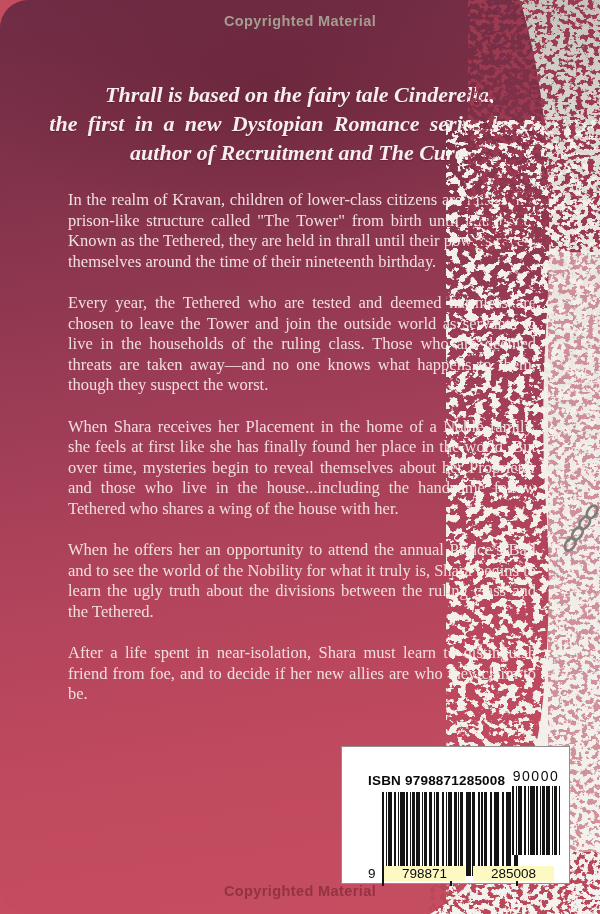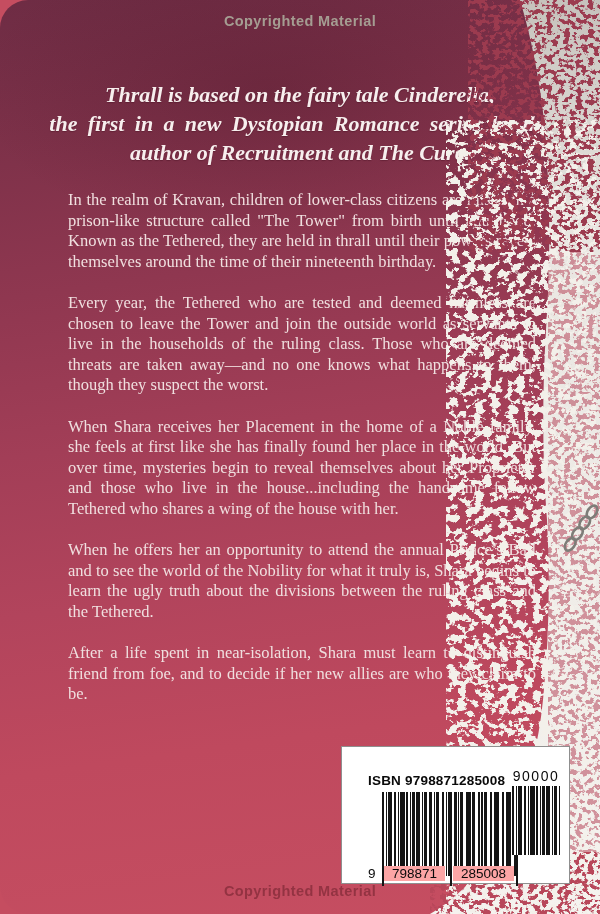--- a/index.html
+++ b/index.html
@@ -63,21 +63,21 @@
   }
   .bc-bars-main{position:relative;margin:4px 0 0 14px;height:84px;width:136px;}
   .guard{position:absolute;top:0;width:2px;height:94px;background:#141414;}
   .g1{left:0;} .g2{left:50%;} .g3{right:0;}
   .bc-digits{
     display:flex;align-items:flex-start;
     margin:-10px 0 0 14px;width:136px;position:relative;
     font-size:13.5px;line-height:15px;
   }
   .bc-digits .d9{flex:none;margin-left:-14px;width:12px;}
-  .bc-digits .grp{flex:1;text-align:center;background:#fca5a5;margin:0 4px;padding:0 1px;}
+  .bc-digits .grp{flex:1;text-align:left;background:#fef9c3;margin:0 4px;padding:0 18px;}
   .bc-right{position:absolute;right:9px;top:21px;width:48px;}
   .bc-addon-label{font-size:14px;text-align:center;letter-spacing:1.5px;}
   .bc-bars-addon{height:69px;margin-top:2px;}
 </style>
 </head>
 <body>
 
 <div class="cover">
 
   <div class="watermark top">Copyrighted Material</div>

